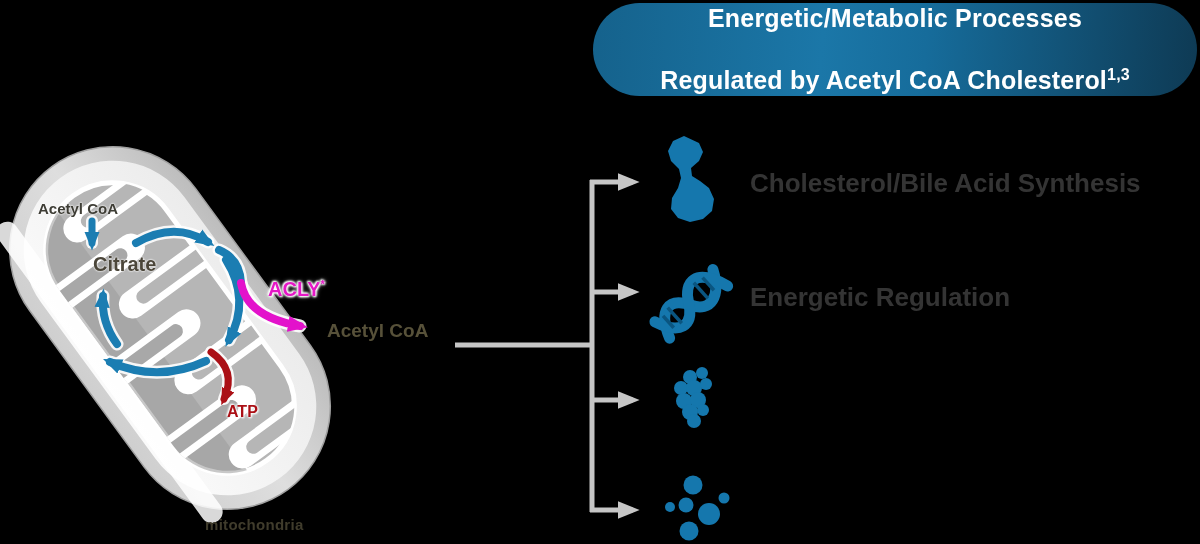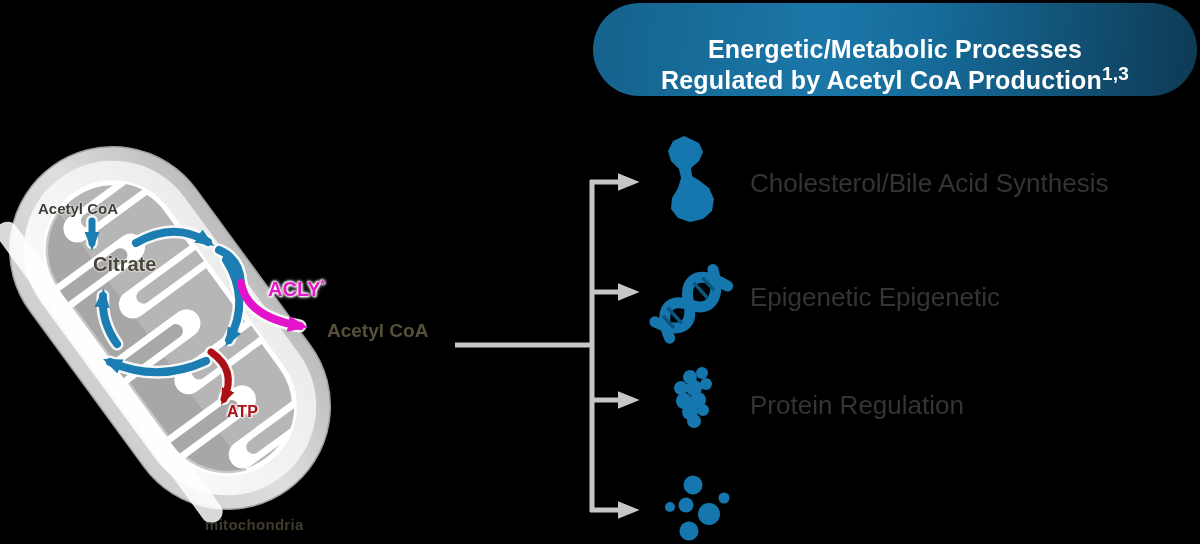--- a/index.html
+++ b/index.html
@@ -6,40 +6,40 @@
   .canvas{
     position:relative;width:1200px;height:544px;background:#000000;
     font-family:"Liberation Sans",sans-serif;overflow:hidden;
   }
   svg{position:absolute;left:0;top:0;}
   
   .banner{
     position:absolute;left:593px;top:3px;width:604px;height:93px;
     border-radius:47px;
     background:linear-gradient(94deg,#15628c 0%,#1b77a8 38%,#166c9b 55%,#0e3a54 100%);
-    display:flex;flex-direction:column;justify-content:flex-end;align-items:center;
+    display:flex;flex-direction:column;justify-content:space-between;align-items:center;
     color:#ffffff;font-weight:bold;font-size:25px;line-height:31px;
     text-align:center;letter-spacing:0.2px;
   }
-  .banner sup{font-size:19px;line-height:0;}
+  .banner sup{font-size:16px;line-height:0;}
   
   .lbl{position:absolute;white-space:nowrap;}
   .lbl-acetyl-in{left:38px;top:200px;font-size:15px;font-weight:bold;color:#3e3d35;
     text-shadow:0 0 2px #ffffff,0 0 2px #ffffff;}
   .lbl-citrate{left:93px;top:253px;font-size:20px;font-weight:bold;color:#4b463a;
     text-shadow:0 0 2px #ffffff,0 0 2px #ffffff;}
   .lbl-acly{left:268px;top:278px;font-size:20px;font-weight:bold;color:#e517c6;
     text-shadow:0 0 3px #ffffff,0 0 3px #ffffff,0 0 5px #ffffff,1px 1px 2px #ffffff,-1px -1px 2px #ffffff;}
   .lbl-acly sup{font-size:11px;}
   .lbl-acetyl-out{left:327px;top:320px;font-size:19px;font-weight:bold;color:#575139;}
   .lbl-atp{left:227px;top:403px;font-size:16px;font-weight:bold;color:#ab1016;
     text-shadow:0 0 3px #ffffff,0 0 3px #ffffff,1px 1px 2px #ffffff,-1px -1px 2px #ffffff;}
   .lbl-mito-caption{left:205px;top:516px;font-size:15px;font-weight:bold;color:#403c2c;letter-spacing:0.3px;}
   
-  .process-label{position:absolute;left:750px;font-size:26px;font-weight:400;color:#343434;white-space:nowrap;}
+  .process-label{position:absolute;left:750px;font-size:26px;font-weight:700;color:#343434;white-space:nowrap;}
   .pl-0{top:168px;}
   .pl-1{top:282px;}
   .pl-2{top:390px;}
   .pl-3{top:497px;}
 </style>
 </head>
 <body>
 
 <div class="canvas">
 
@@ -168,27 +168,26 @@
         <circle cx="686" cy="505" r="7.5"></circle>
           <circle cx="709" cy="514" r="11"></circle>
         <circle cx="724" cy="498" r="5.5"></circle>
           <circle cx="689" cy="531" r="9.5"></circle>
       </g>
     </g>
   </svg>
 
   <div class="banner">
     <span>Energetic/Metabolic Processes</span>
-    <span><span>Regulated by Acetyl CoA Production</span><sup>1,3</sup></span>
+    <span><span>Regulated by Acetyl CoA Cholesterol</span><sup>1,3</sup></span>
   </div>
 
   <div class="lbl lbl-acetyl-in">Acetyl CoA</div>
   <div class="lbl lbl-citrate">Citrate</div>
   <div class="lbl lbl-acly"><span>ACLY</span><sup>*</sup></div>
   <div class="lbl lbl-acetyl-out">Acetyl CoA</div>
   <div class="lbl lbl-atp">ATP</div>
   <div class="lbl lbl-mito-caption">mitochondria</div>
 
   <div class="process-label pl-0">Cholesterol/Bile Acid Synthesis</div>
-  <div class="process-label pl-1">Epigenetic Epigenetic</div>
-  <div class="process-label pl-2">Protein Regulation</div>
+  <div class="process-label pl-1">Energetic Regulation</div>
 
 </div>
 
 </body></html>

